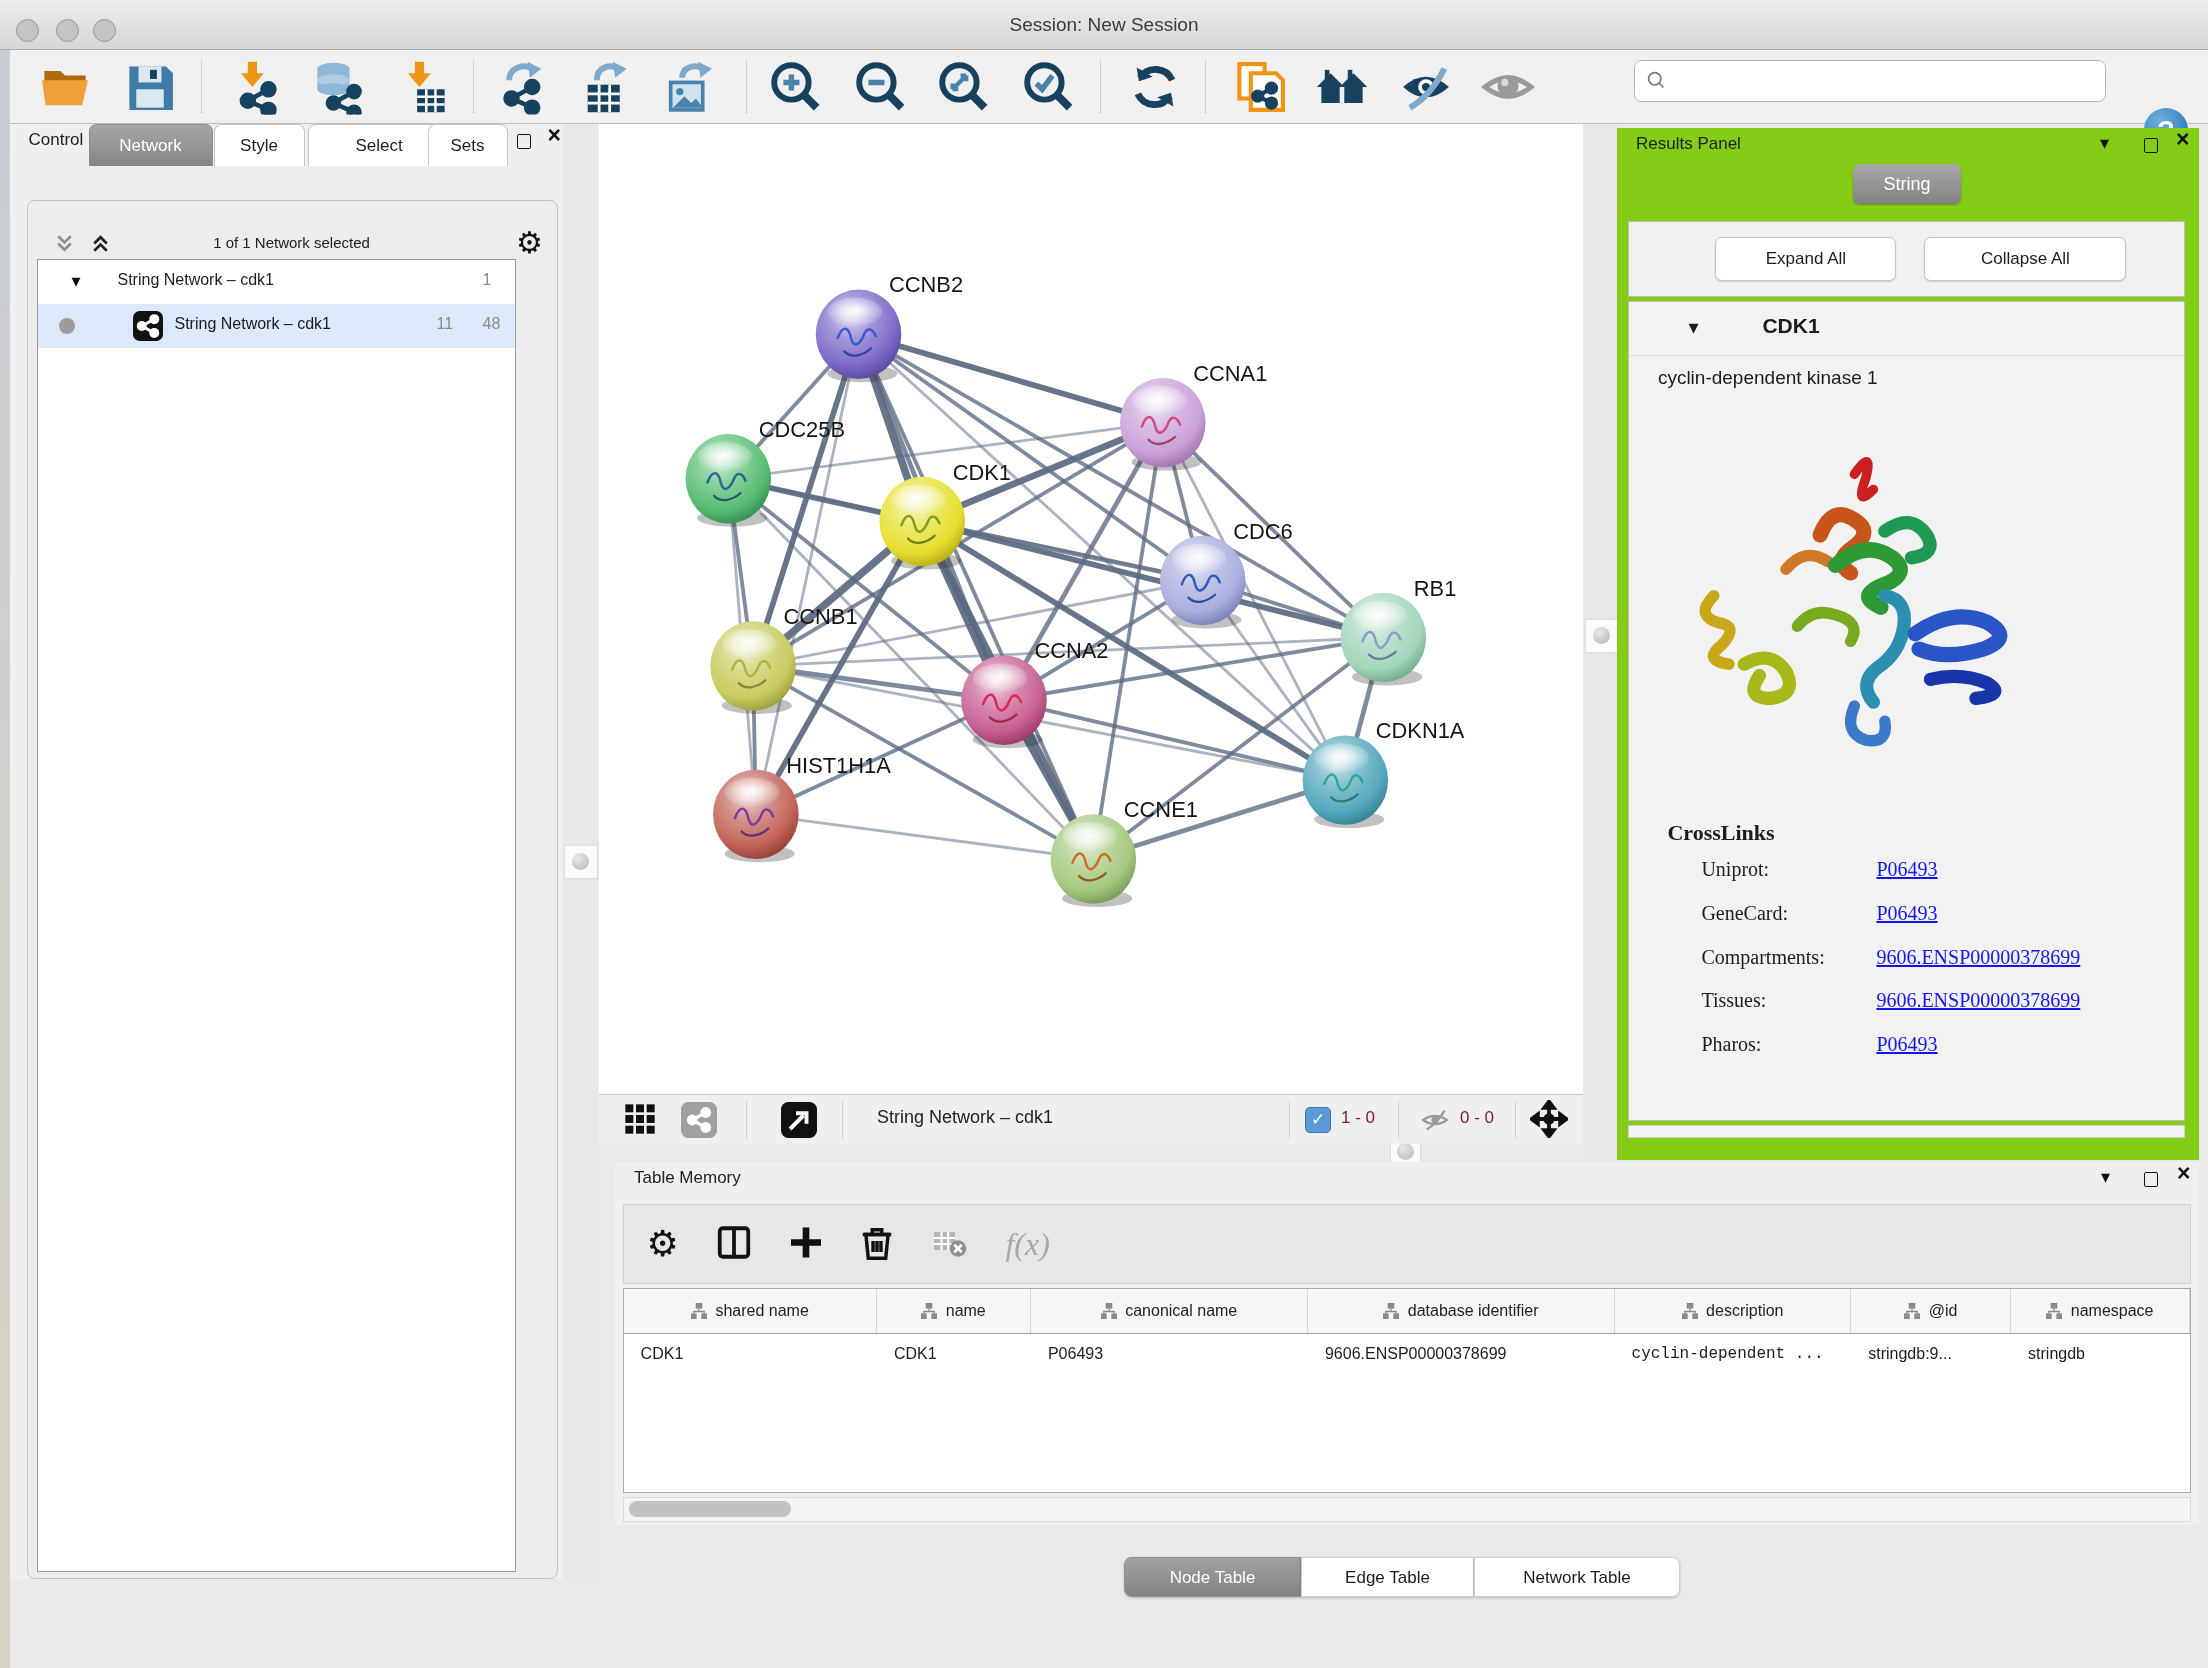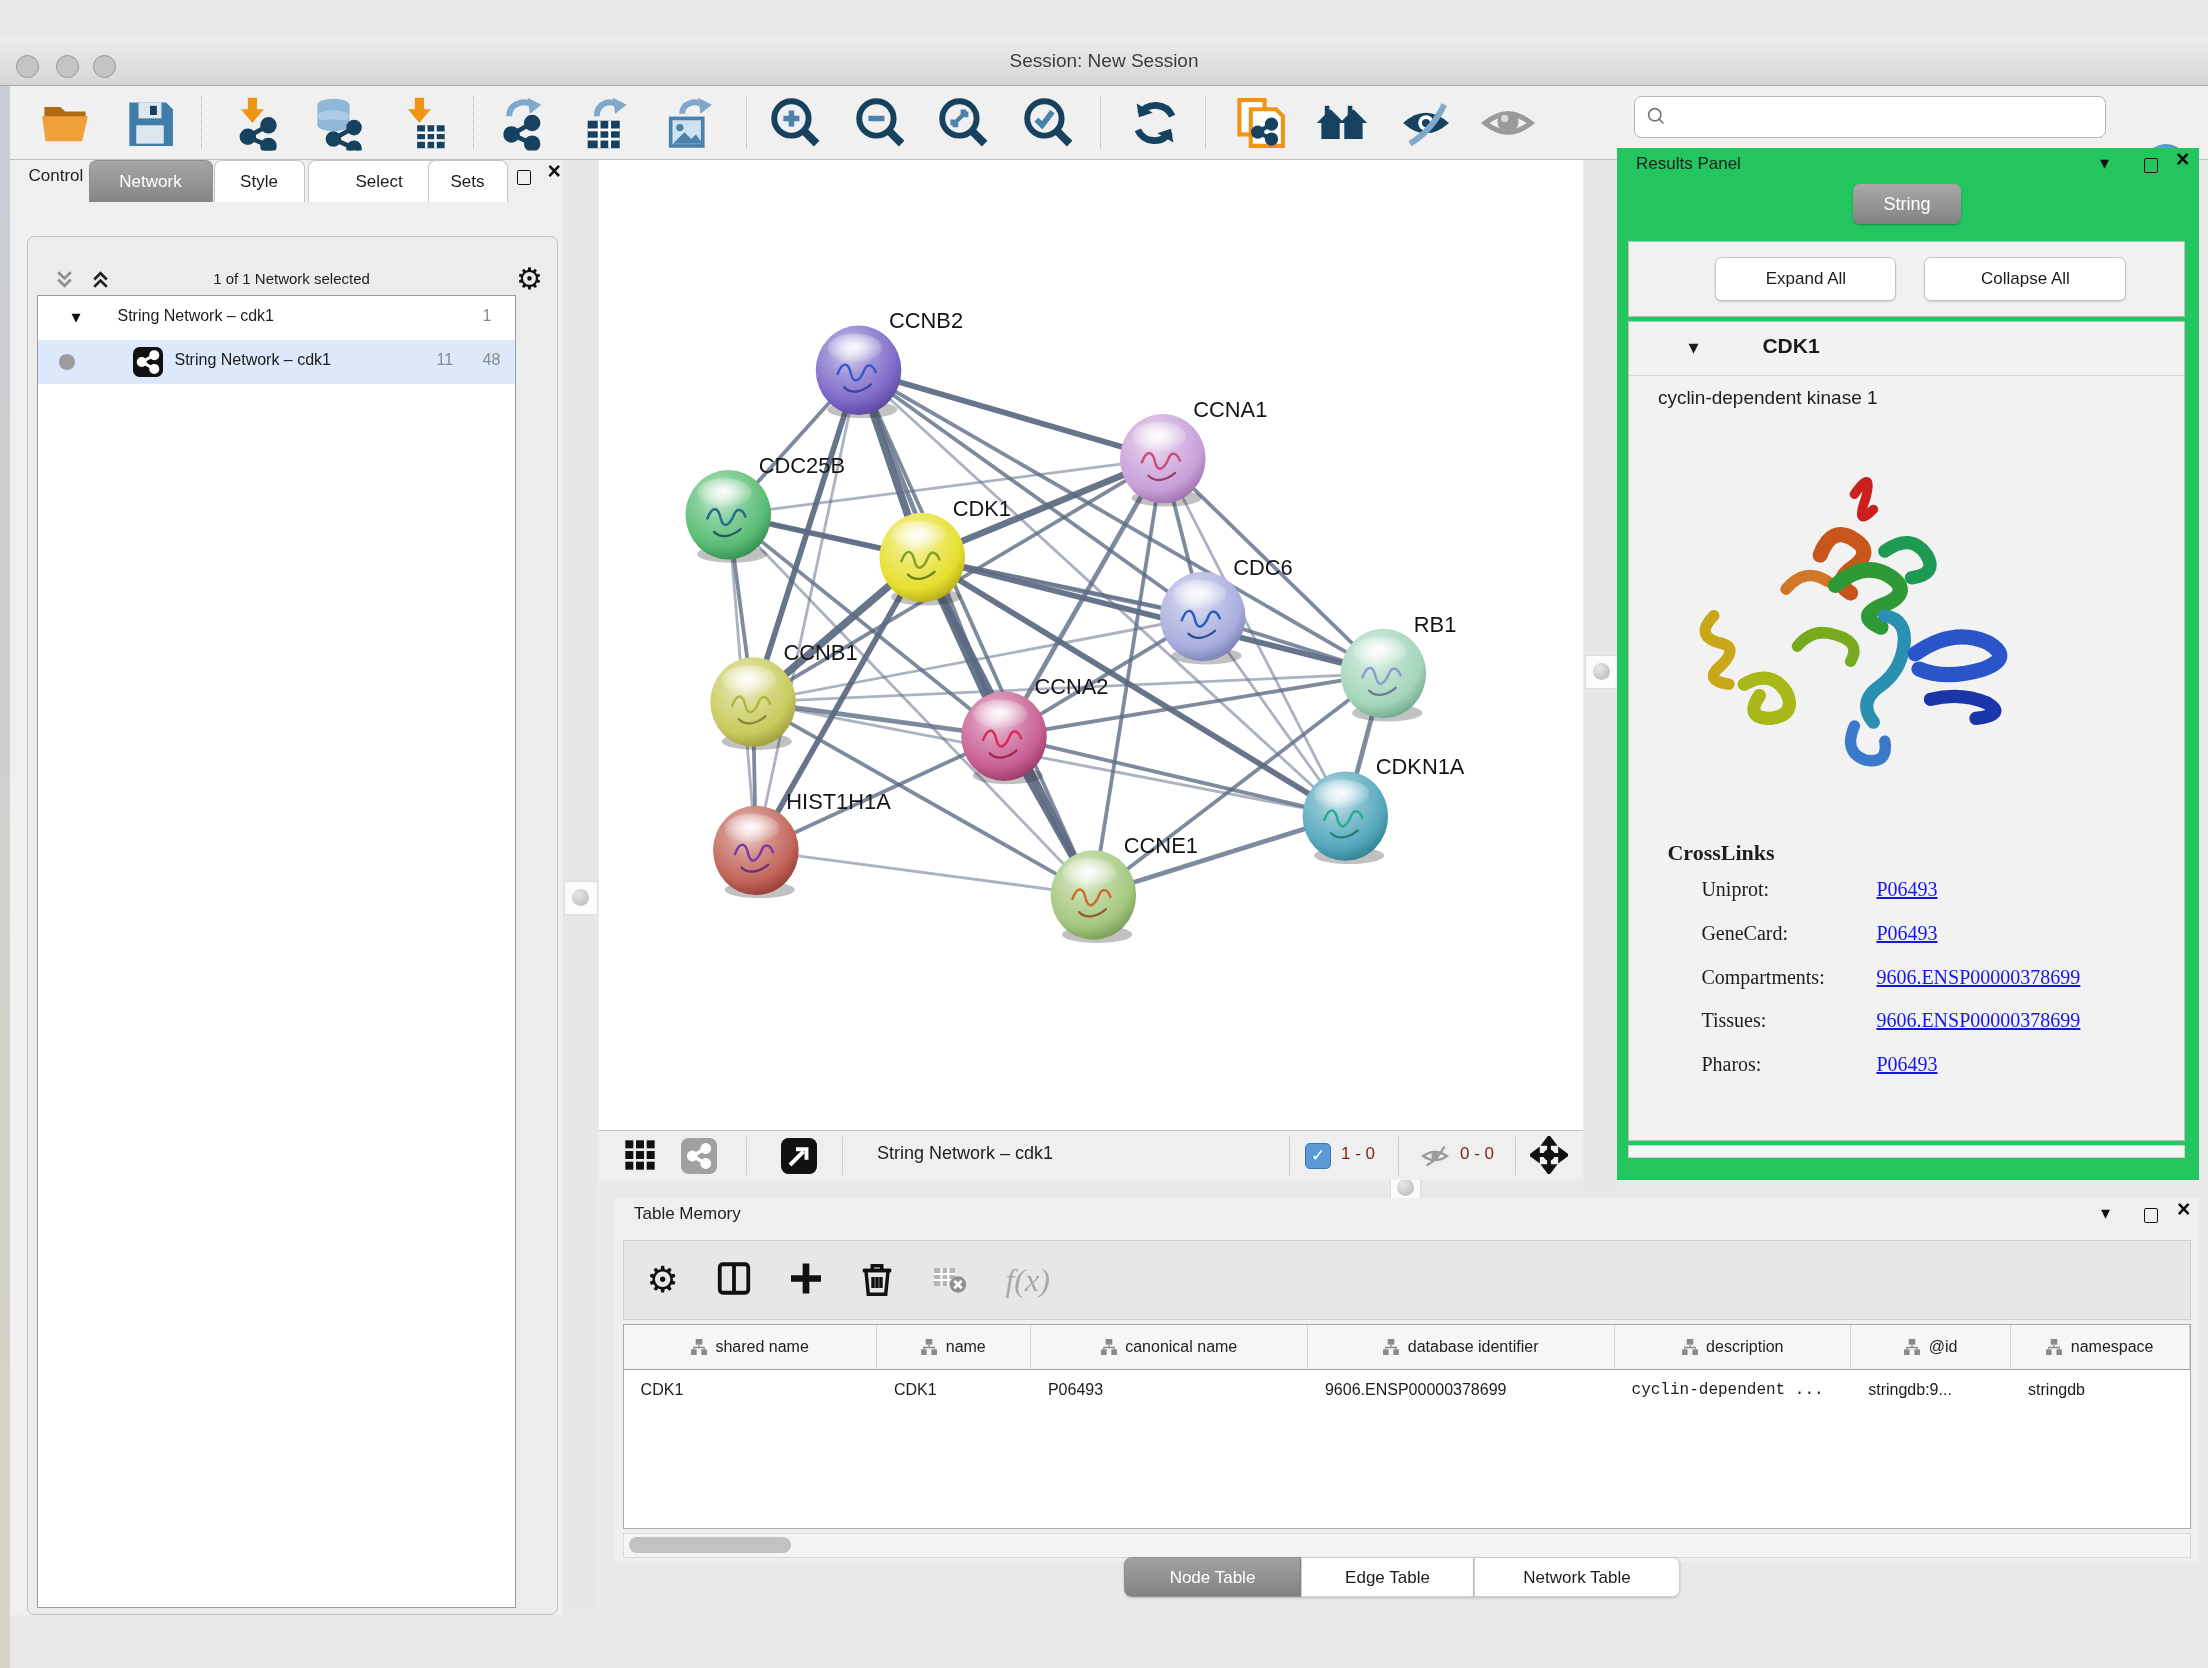--- a/index.html
+++ b/index.html
@@ -1,18 +1,18 @@
 <!DOCTYPE html>
 <html style="font-size:15px"><head>
 <meta charset="utf-8">
 <style>
   html,body{margin:0;padding:0;background:#cfcfcf;}
   #app{position:relative;width:2208px;height:1668px;background:#e9e9e9;overflow:hidden;
        font-family:"Liberation Sans","DejaVu Sans",sans-serif;color:#1c1c1c;}
-  .abs{position:absolute;margin-top:36px;}
+  .abs{position:absolute;}
 
   
   #titlebar{left:0;top:0;width:2208px;height:49px;
     background:linear-gradient(#ededed,#d6d6d6);border-bottom:1px solid #a8a8a8;}
   .tl-dot{position:absolute;top:19px;width:21px;height:21px;border-radius:50%;
     background:#c4c4c4;border:1px solid #979797;}
   #win-title{position:absolute;top:0;left:0;width:100%;height:49px;line-height:49px;
     text-align:center;font-size:19px;color:#3c3c3c;}
 
   
@@ -62,21 +62,21 @@
   #canvas{left:599px;top:124px;width:984px;height:970px;background:#ffffff;}
   #net-svg{position:absolute;left:0;top:0;}
   #canvas-bar{left:599px;top:1094px;width:984px;height:49px;background:#efefef;border-top:1px solid #c4c4c4;}
   #canvas-bar .cb-sep{position:absolute;top:5.7px;height:38px;border-left:1px solid #cdcdcd;}
   #cb-title{position:absolute;left:278px;top:12.4px;font-size:18px;color:#222;}
   .cb-counter{position:absolute;top:13.3px;font-size:17px;color:#7f1d1d;}
   #cb-check{position:absolute;left:706px;top:12.4px;width:24px;height:24px;background:#5b9bd5;border:1px solid #3a78b5;
     border-radius:4.8px;color:#fff;font-size:17px;text-align:center;line-height:24px;cursor:pointer;}
 
   
-  #results-panel{left:1617px;top:112px;width:582px;height:1032px;background:#22c55e;}
+  #results-panel{left:1617px;top:128px;width:582px;height:1032px;background:#84cc16;}
   #rp-tab{position:absolute;left:236px;top:36px;width:108px;height:40px;border-radius:6.7px;
     background:linear-gradient(#a9a9a9,#828282);color:#fff;text-align:center;line-height:40px;font-size:18px;
     box-shadow:0 1px 1.9px rgba(0,0,0,.3);cursor:pointer;}
   #rp-box1{position:absolute;left:11.4px;top:93px;width:557px;height:76px;background:#f1f1f1;border:1px solid #bdbdbd;box-sizing:border-box;}
   .rp-btn{position:absolute;top:15px;height:44px;background:#fff;border:1px solid #c3c3c3;border-radius:6.7px;
     font-size:17px;text-align:center;box-shadow:0 1px 1.9px rgba(0,0,0,.15);cursor:pointer;box-sizing:border-box;}
   #rp-box2{position:absolute;left:11.4px;top:173px;width:557px;height:820px;background:#f2f2f2;border:1px solid #bdbdbd;box-sizing:border-box;}
   #rp-protrow{position:absolute;left:0;top:0;width:100%;height:53px;border-bottom:1px solid #d8d8d8;}
   #rp-protrow .tri{position:absolute;left:59px;top:13.3px;font-size:20px;}
   #rp-protrow .nm{position:absolute;left:133px;top:12.4px;font-size:21px;font-weight:bold;}

